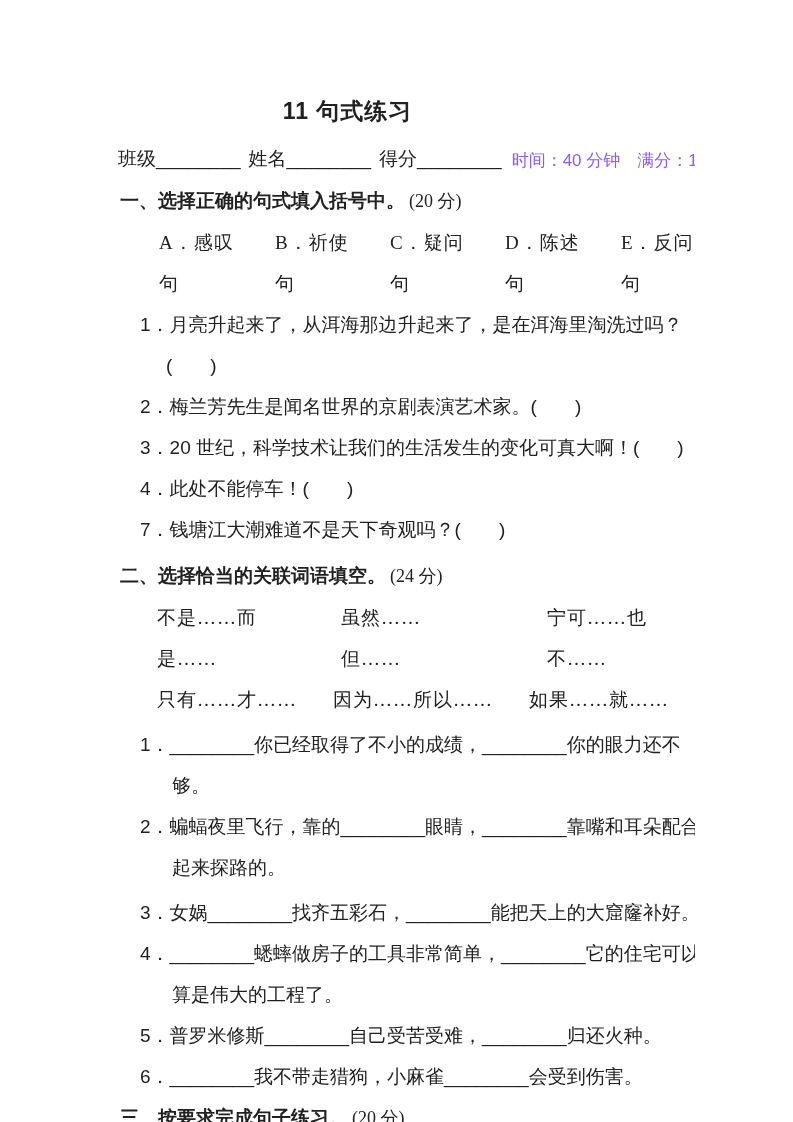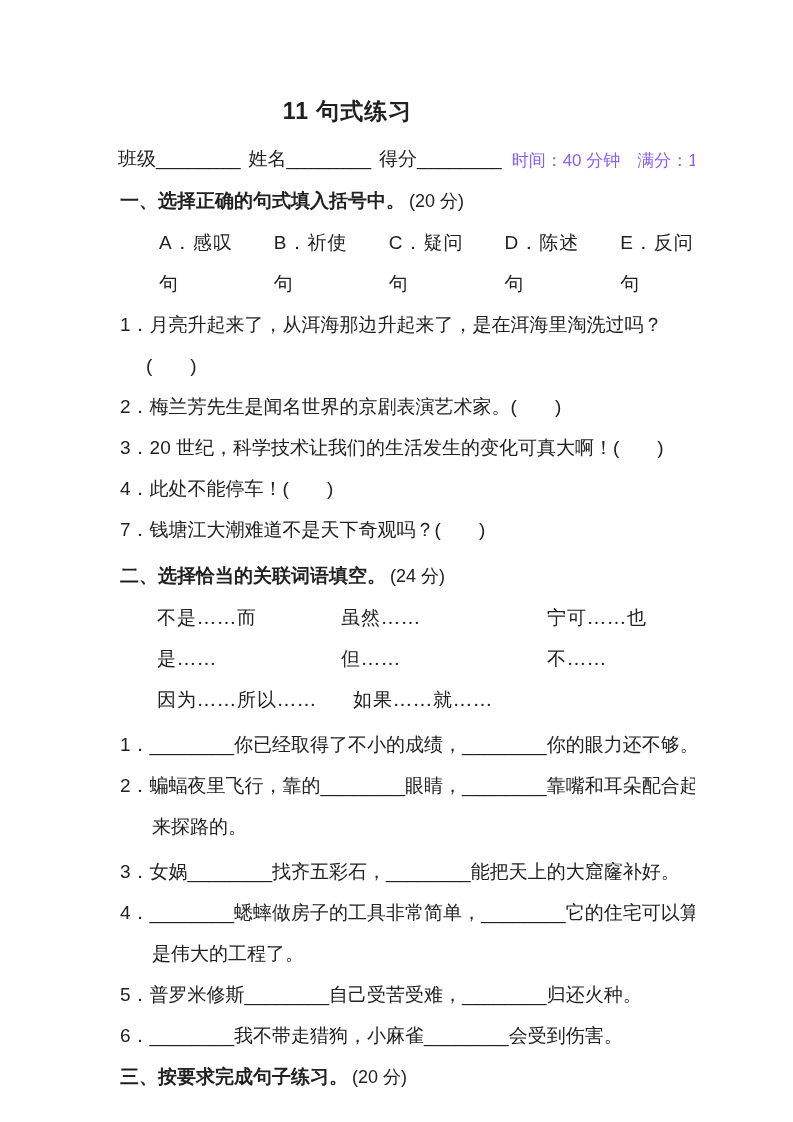--- a/index.html
+++ b/index.html
@@ -45,41 +45,41 @@
     position: absolute;
     top: 180px;
     left: 120px;
     width: 585px;
     font-size: 19px;
   }
   .line { line-height: 41px; margin: 0; }
   .sec-heading { font-weight: bold; font-size: 19px; }
   .sec-points {
     font-weight: normal;
-    font-family: Liberation Sans, sans-serif;
+    font-family: Liberation Serif, serif;
     font-size: 18px;
     margin-left: 4px;
   }
   .options {
     padding-left: 39px;
     display: flex;
     gap: 30px;
-    font-family: Liberation Sans, sans-serif;
+    font-family: Liberation Serif, serif;
     letter-spacing: 1px;
   }
   .bank-row {
     padding-left: 37px;
     display: flex;
     gap: 26px;
     font-family: "Liberation Serif", "DejaVu Serif", serif;
     letter-spacing: 1px;
   }
   .bank-row-1 .bank-item:nth-child(3) { margin-left: 42px; }
   .bank-row-2 { gap: 36px; }
-  .q { padding-left: 32px; text-indent: -32px; }
+  .q { padding-left: 32px; text-indent: -32px; margin-left: 20px; }
   .paren-line { padding-left: 26px; text-indent: 0; }
   .mt5 { margin-top: 5px; }
   .mt4 { margin-top: 4px; }
 </style>
 </head>
 <body>
 
 <div class="page">
 
   <h1 class="title">11 句式练习</h1>
@@ -127,20 +127,21 @@
       <span>二、选择恰当的关联词语填空。</span><span class="sec-points">(24 分)</span>
     </div>
 
     <div>
       <div class="line bank-row bank-row-1">
         <span class="bank-item">不是……而是……</span>
         <span class="bank-item">虽然……但……</span>
         <span class="bank-item">宁可……也不……</span>
       </div>
       <div class="line bank-row bank-row-2">
+        <span class="bank-item">只有……才……</span>
         <span class="bank-item">因为……所以……</span>
         <span class="bank-item">如果……就……</span>
       </div>
     </div>
 
     <p class="line q mt4">1．________你已经取得了不小的成绩，________你的眼力还不够。</p>
     <p class="line q">2．蝙蝠夜里飞行，靠的________眼睛，________靠嘴和耳朵配合起来探路的。</p>
     <p class="line q mt4">3．女娲________找齐五彩石，________能把天上的大窟窿补好。</p>
     <p class="line q">4．________蟋蟀做房子的工具非常简单，________它的住宅可以算是伟大的工程了。</p>
     <p class="line q">5．普罗米修斯________自己受苦受难，________归还火种。</p>

